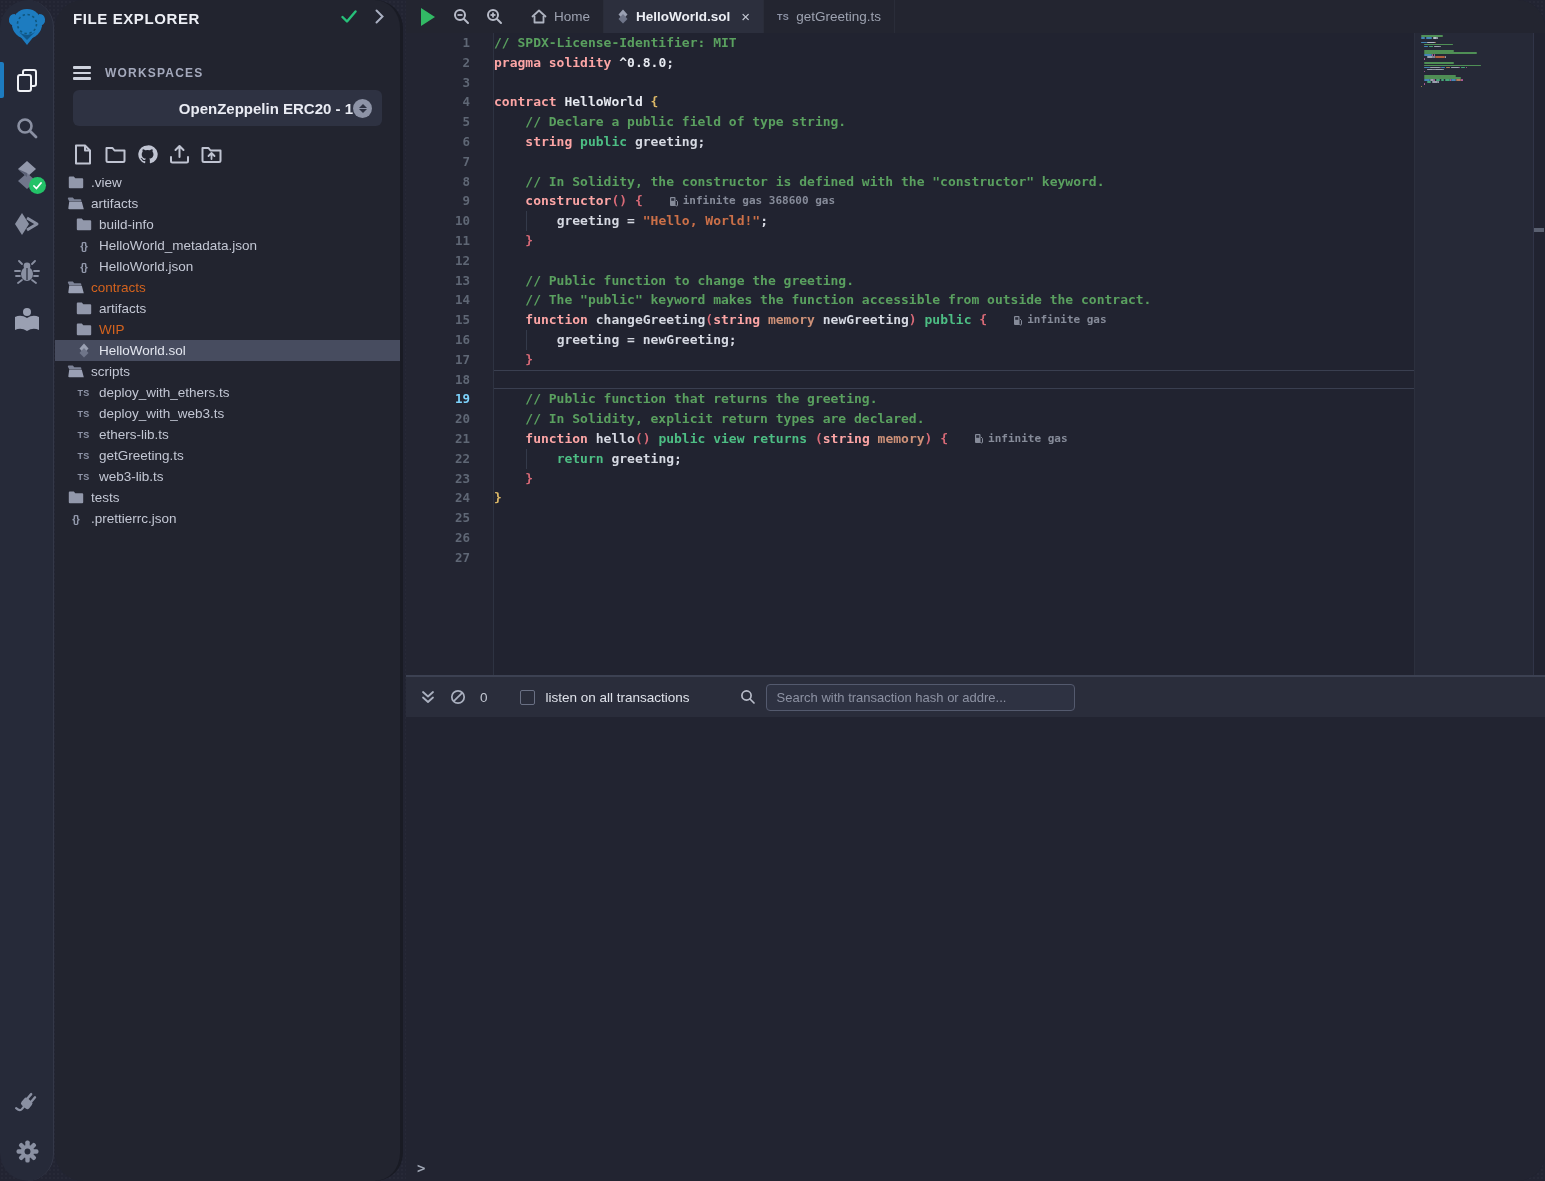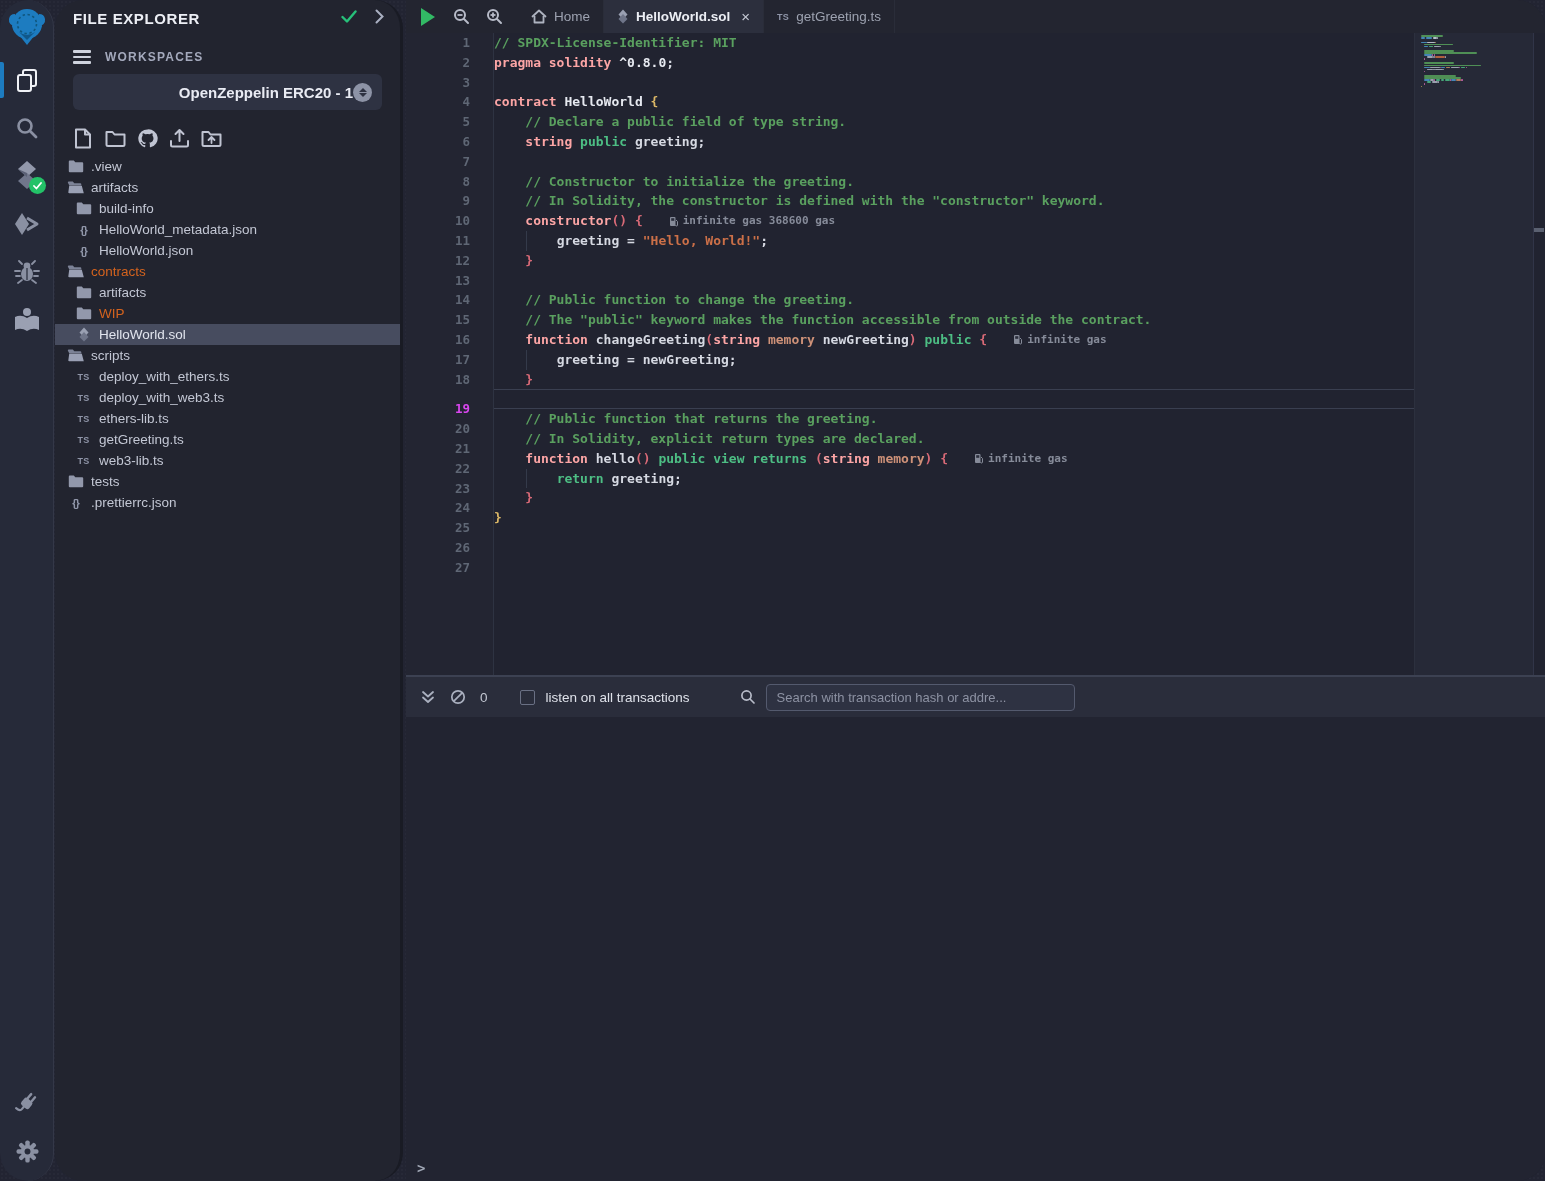--- a/index.html
+++ b/index.html
@@ -17,21 +17,21 @@
   .act-item { width:54px; height:48px; display:flex; align-items:center; justify-content:center; position:relative; cursor:pointer; }
   .act-item.logo { height:56px; }
   .act-item.active::before { content:""; position:absolute; left:0; top:6px; bottom:6px; width:4px; background:#1d7cc0; border-radius:0 2px 2px 0; }
   .act-bottom { position:absolute; bottom:6px; left:0; width:54px; }
   .badge-check { position:absolute; right:8px; bottom:6px; width:17px; height:17px; border-radius:50%; background:#23c268; display:flex; align-items:center; justify-content:center; }
 
   
   .side-panel { position:absolute; left:55px; top:0; width:348px; height:1181px; background:#22242f; border-right:3px solid #191b24; }
   .panel-header { display:flex; align-items:center; height:36px; padding:0 16px 0 18px; }
   .panel-title { font-size:15px; font-weight:700; letter-spacing:.6px; color:#edeff5; flex:1; }
-  .ws-row { display:flex; align-items:center; height:26px; margin:8px 0 4px 18px; gap:14px; }
+  .ws-row { display:flex; align-items:center; height:26px; margin:24px 0 4px 18px; gap:14px; }
   .ws-label { font-size:12px; font-weight:700; letter-spacing:1.2px; color:#a4a9bc; }
   .ws-select { margin:4px 18px 0 18px; height:36px; background:#2e3242; border-radius:6px; display:flex; align-items:center; padding:0 10px 0 17px; cursor:pointer; }
   .ws-select-text { flex:1; font-size:15px; font-weight:700; color:#e9ebf3;text-align:right; }
   .sort-circle { width:19px; height:19px; border-radius:50%; background:#8d93a6; display:flex; flex-direction:column; align-items:center; justify-content:center; gap:1px; }
   .sort-circle .tri-up { width:0; height:0; border-left:4px solid transparent; border-right:4px solid transparent; border-bottom:4px solid #2e3242; }
   .sort-circle .tri-dn { width:0; height:0; border-left:4px solid transparent; border-right:4px solid transparent; border-top:4px solid #2e3242; }
   .fe-toolbar { display:flex; align-items:center; gap:8px; margin:16px 0 6px 16px; }
   .fe-toolbar .tbtn { width:24px; height:24px; display:flex; align-items:center; justify-content:center; cursor:pointer; }
 
   .tree { margin-top:4px; }
@@ -50,21 +50,21 @@
   .tb-actions { display:flex; align-items:center; gap:9px; padding:0 12px 0 10px; }
   .tb-actions .abtn { width:24px; height:24px; display:flex; align-items:center; justify-content:center; cursor:pointer; }
   .play-tri { width:0; height:0; border-left:14px solid #32ba65; border-top:9px solid transparent; border-bottom:9px solid transparent; }
   .tab { display:flex; align-items:center; gap:7px; padding:0 13px; font-size:13.5px; color:#9da2b0; cursor:pointer; border-right:1px solid #2a2d39; }
   .tab.active { background:#2c2f3d; color:#eceef4; font-weight:700; }
   .tab .close-x { font-size:15px; color:#c7cbd6; margin-left:4px; cursor:pointer; font-weight:400; }
 
   .editor { position:absolute; left:0; top:33px; right:0; height:642px; background:#212330; overflow:hidden; }
   .gutter { position:absolute; left:0; top:0; width:87px; height:642px; background:#232532; }
   .gutter-num { height:19.8px; line-height:19.8px; text-align:right; padding-right:23px; font-family:"DejaVu Sans Mono", monospace; font-size:12.5px; font-weight:600; color:#5f6775; }
-  .gutter-num.cur { color:#d946ef;margin-top:10px; }
+  .gutter-num.cur { color:#7dd3fc; }
   .code-area { position:absolute; left:87px; top:0; right:131px; height:642px; border-left:1px solid #2e3342; }
   .code-line { height:19.8px; line-height:19.8px; white-space:pre; font-family:"DejaVu Sans Mono", monospace; font-size:13px; font-weight:600; position:relative; display:flex; }
   .code-line.cur { border-top:1px solid #3a3f50; border-bottom:1px solid #3a3f50; height:19.8px; line-height:17.8px; }
   .iguide { position:absolute; left:32px; top:0; bottom:0; width:1px; background:#343a4a; }
   .tk-c { color:#5aa05f; } .tk-k { color:#fca5a5; } .tk-g { color:#4dbe84; }
   .tk-o { color:#ce9178; } .tk-s { color:#cc7048; } .tk-w { color:#d6d9e2; }
   .tk-wb { color:#e6e9f0; } .tk-b1 { color:#dcb867; } .tk-b2 { color:#d96a77; }
   .gas-hint { display:inline-flex; align-items:center; gap:5px; margin-left:26px; font-size:11px; font-weight:600; color:#868b99; font-family:"DejaVu Sans Mono", monospace; }
 
   .minimap { position:absolute; right:12px; top:0; width:119px; height:642px; background:#262937; border-left:1px solid #2c303e; padding:2px 2px 0 6px; }
@@ -446,21 +446,20 @@
         <div class="gutter-num">27</div>
       </div>
     <div class="code-area" id="codeArea">
         <div class="code-line"><span class="tk-c">// SPDX-License-Identifier: MIT</span></div>
         <div class="code-line"><span class="tk-k">pragma</span><span class="tk-w"> </span><span class="tk-k">solidity</span><span class="tk-w"> </span><span class="tk-wb">^0.8.0</span><span class="tk-w">;</span></div>
         <div class="code-line"></div>
         <div class="code-line"><span class="tk-k">contract</span><span class="tk-w"> </span><span class="tk-wb">HelloWorld</span><span class="tk-w"> </span><span class="tk-b1">{</span></div>
         <div class="code-line"><span class="tk-c">    // Declare a public field of type string.</span></div>
         <div class="code-line"><span class="tk-w">    </span><span class="tk-k">string</span><span class="tk-w"> </span><span class="tk-g">public</span><span class="tk-w"> </span><span class="tk-w">greeting</span><span class="tk-w">;</span></div>
         <div class="code-line"></div>
-        <div class="code-line"><span class="tk-c">    // Constructor to initialize the greeting.</span></div>
         <div class="code-line"><span class="tk-c">    // In Solidity, the constructor is defined with the "constructor" keyword.</span></div>
         <div class="code-line"><span class="tk-w">    </span><span class="tk-k">constructor</span><span class="tk-b2">()</span><span class="tk-w"> </span><span class="tk-b2">{</span><span class="gas-hint"><svg width="9" height="11" viewBox="0 0 9 11">
               <rect x="1" y="1" width="5.5" height="9" rx="1" fill="#868b99"></rect>
               <rect x="2.2" y="2.2" width="3.1" height="2.6" fill="#2a2d3b"></rect>
               <path d="M7 4 l1.5 1.5 v3.5 a1 1 0 0 1 -2 0" fill="none" stroke="#868b99" stroke-width="1"></path>
             </svg><span>infinite gas 368600 gas</span></span></div>
         <div class="code-line"><span class="iguide"></span><span class="tk-w">        </span><span class="tk-w">greeting</span><span class="tk-w"> = </span><span class="tk-s">"Hello, World!"</span><span class="tk-w">;</span></div>
         <div class="code-line"><span class="tk-w">    </span><span class="tk-b2">}</span></div>
         <div class="code-line"></div>
         <div class="code-line"><span class="tk-c">    // Public function to change the greeting.</span></div>

